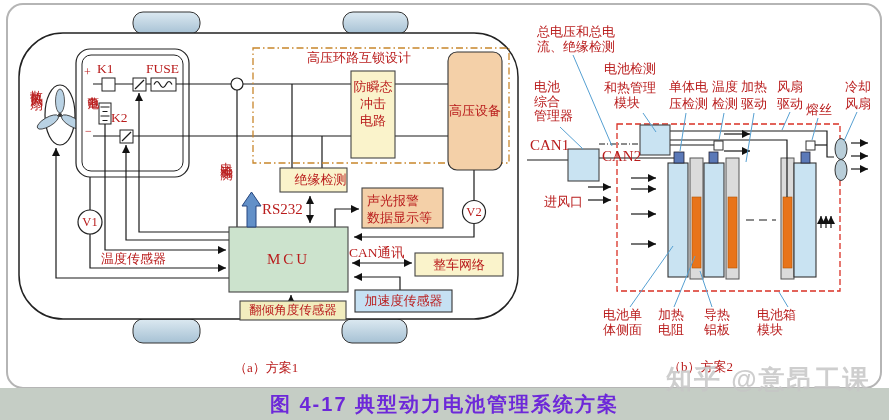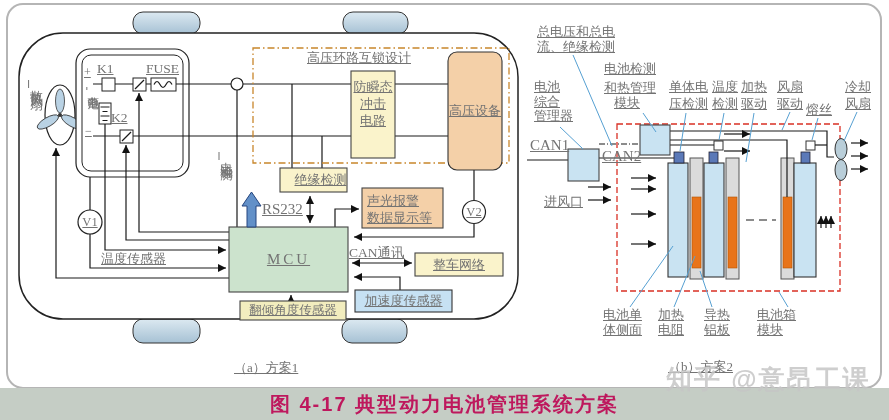--- a/index.html
+++ b/index.html
@@ -1,27 +1,27 @@
 <!DOCTYPE html>
 <html><head>
 <meta charset="utf-8">
 <style>
   html,body{margin:0;padding:0;background:#fff;}
   .stage{position:relative;width:889px;height:420px;background:#fff;overflow:hidden;
          font-family:"Liberation Serif","DejaVu Serif",serif;color:#1a1a1a;}
   .stage svg{position:absolute;left:0;top:0;z-index:1;}
   .labels{position:absolute;left:0;top:0;width:889px;height:420px;z-index:2;pointer-events:none;}
-  .lbl{position:absolute;font:13px/1.16 "Liberation Serif","DejaVu Serif",serif;color:#737373;white-space:nowrap;text-decoration:underline;}
+  .lbl{position:absolute;font:13px/1.16 "Liberation Serif","DejaVu Serif",serif;color:#b91c1c;white-space:nowrap;}
   .v{writing-mode:vertical-rl;text-orientation:upright;letter-spacing:2px;}
   .ctr{display:flex;align-items:center;justify-content:center;text-align:center;}
   .col{display:flex;align-items:center;justify-content:center;text-align:center;}
   .s12{font-size:12px;} .s125{font-size:12.5px;} .s135{font-size:13.5px;} .s15{font-size:15px;}
   .bar{position:absolute;left:0;top:388px;width:889px;height:32px;background:#c5cdc5;z-index:3;
        display:flex;align-items:center;justify-content:center;}
-  .bar span{font:bold 20px "Liberation Sans","DejaVu Sans",sans-serif;color:#be185d;letter-spacing:2px;}
+  .bar span{font:bold 20px "Liberation Sans","DejaVu Sans",sans-serif;color:#6d28d9;letter-spacing:2px;}
   .wm{position:absolute;left:666px;top:362px;z-index:4;font:bold 26px "Liberation Sans","DejaVu Sans",sans-serif;
       color:#c6c6c6;opacity:.85;letter-spacing:2px;white-space:nowrap;}
   .w{stroke:#1a1a1a;stroke-width:1.2;fill:none;}
   .bx{stroke:#444;stroke-width:1.1;}
   .ld{stroke:#56a0d2;stroke-width:1;fill:none;}
 </style>
 </head>
 <body>
 
 <div class="stage">

